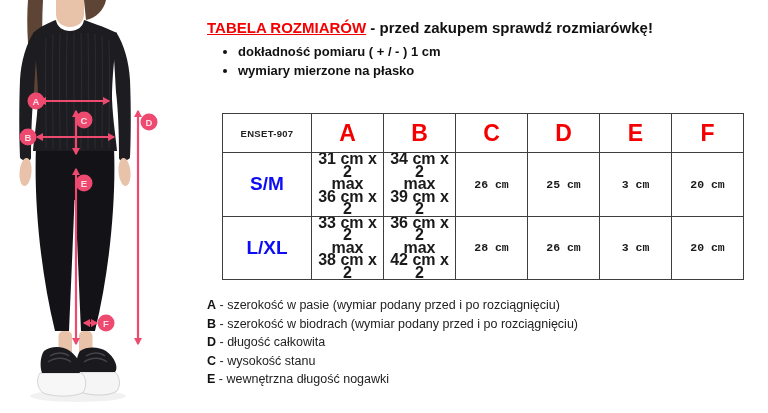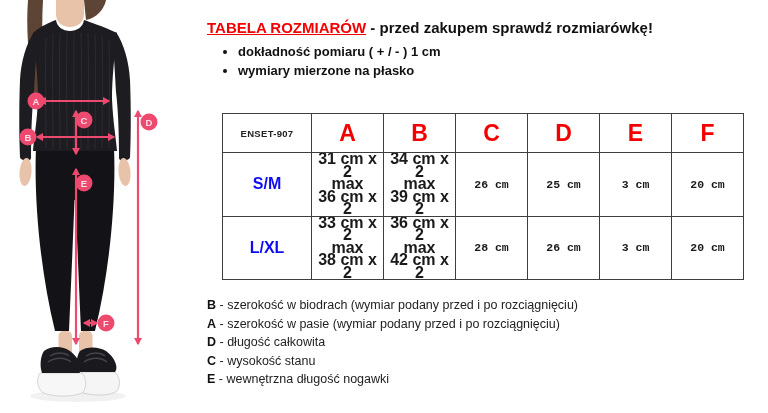--- a/index.html
+++ b/index.html
@@ -19,21 +19,21 @@
   table.size-table{
     position:absolute;left:222px;top:113px;border-collapse:collapse;table-layout:fixed;
   }
   table.size-table td{
     border:1px solid #3e3e3e;text-align:center;vertical-align:middle;padding:0;overflow:hidden;
   }
   .col-code{width:89px;} .col-m{width:72px;}
   tr.row-head{height:39px;} tr.row-data{height:40px;}
   td.code{font-size:9.5px;font-weight:bold;color:#222;letter-spacing:.3px;}
   td.letter{color:#f50000;font-size:23px;font-weight:bold;}
-  td.size{color:#0d0df5;font-size:16px;font-weight:bold;}
+  td.size{color:#0d0df5;font-size:19px;font-weight:bold;}
   td.dual{font-size:16px;font-weight:bold;white-space:pre-line;line-height:12.5px;color:#1a1a1a;}
   td.cm{font-size:11.5px;font-weight:bold;color:#1a1a1a;font-family:Liberation Mono, monospace;}
   
   .legend{position:absolute;left:207px;top:296px;}
   .legend-line{font-size:12.5px;line-height:18.5px;color:#222;}
   .legend-letter{font-weight:bold;color:#111;}
 </style>
 </head>
 <body>
 
@@ -169,20 +169,20 @@
 42 cm x 2</td>
         <td class="cm">28 cm</td>
         <td class="cm">26 cm</td>
         <td class="cm">3 cm</td>
         <td class="cm">20 cm</td>
       </tr>
     </tbody>
   </table>
 
   <div class="legend">
+    <div class="legend-line"><span class="legend-letter">A</span> <span>- szerokość w pasie (wymiar podany przed i po rozciągnięciu)</span></div>
     <div class="legend-line"><span class="legend-letter">B</span> <span>- szerokość w biodrach (wymiar podany przed i po rozciągnięciu)</span></div>
-    <div class="legend-line"><span class="legend-letter">A</span> <span>- szerokość w pasie (wymiar podany przed i po rozciągnięciu)</span></div>
     <div class="legend-line"><span class="legend-letter">D</span> <span>- długość całkowita</span></div>
     <div class="legend-line"><span class="legend-letter">C</span> <span>- wysokość stanu</span></div>
     <div class="legend-line"><span class="legend-letter">E</span> <span>- wewnętrzna długość nogawki</span></div>
   </div>
 
 </div>
 
 </body></html>

